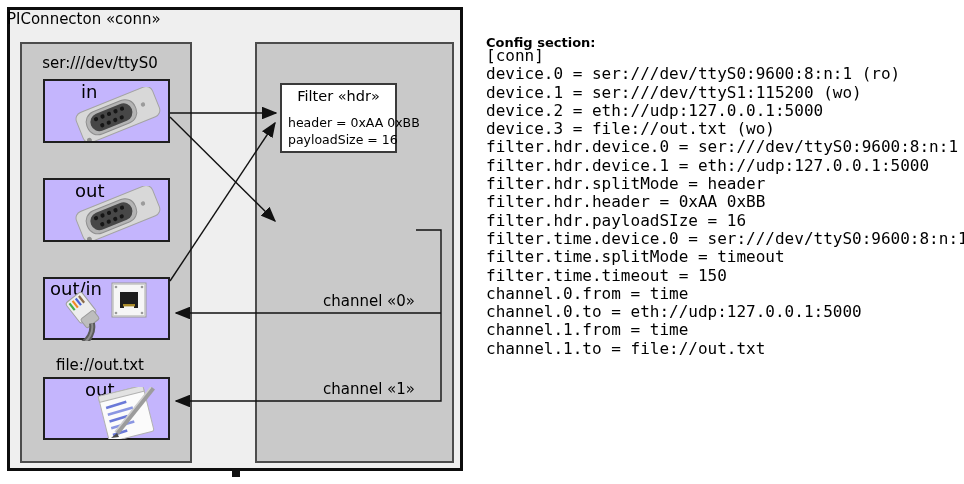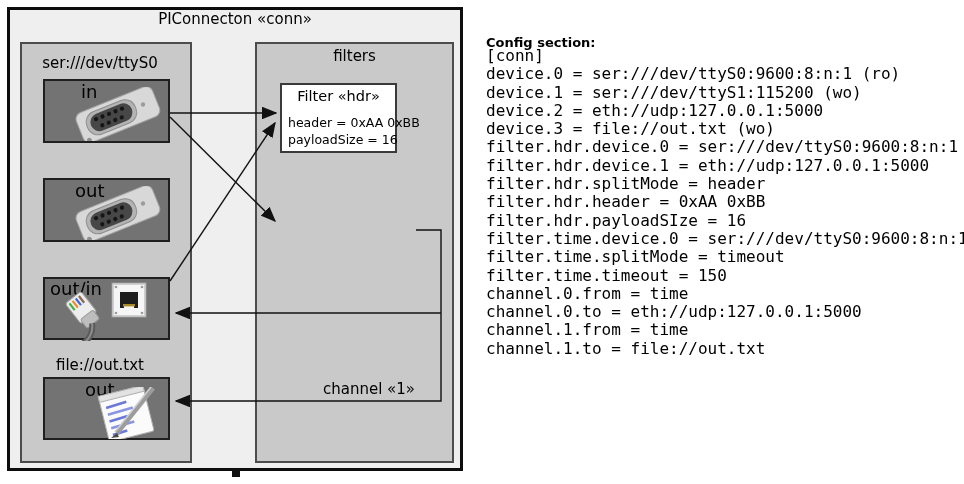--- a/index.html
+++ b/index.html
@@ -2,28 +2,28 @@
 <html><head>
 <meta charset="utf-8">
 <style>
   html,body{margin:0;padding:0;background:#ffffff;}
   #stage{position:relative;width:964px;height:484px;background:#ffffff;overflow:hidden;
          font-family:"DejaVu Sans",sans-serif;color:#000;}
   .abs{position:absolute;}
   
   #outer-box{left:7px;top:7px;width:456px;height:464px;background:#efefef;
              border:3px solid #0d0d0d;box-sizing:border-box;}
-  #diagram-title{left:7px;top:10px;width:456px;text-align:center;font-size:15px;}
+  #diagram-title{left:7px;top:10px;width:456px;text-align:left;font-size:15px;}
   .panel{background:#c9c9c9;border:2px solid #4c4c4c;box-sizing:border-box;}
   #devices-panel{left:20px;top:42px;width:172px;height:421px;}
   #filters-panel{left:255px;top:42px;width:199px;height:421px;}
   #filters-label{left:255px;top:47px;width:199px;text-align:center;font-size:15px;}
   .dev-label{left:20px;width:160px;text-align:center;font-size:15px;}
   .dev-label.small{font-size:13px;}
-  .devbox{left:43px;width:127px;background:#737373;border:2px solid #1f1f1f;box-sizing:border-box;}
+  .devbox{left:43px;width:127px;background:#c4b5fd;border:2px solid #1f1f1f;box-sizing:border-box;}
   .portname{position:absolute;font-size:18px;line-height:20px;}
   .filterbox{background:#ffffff;border:2px solid #3a3a3a;box-sizing:border-box;}
   .filter-title{position:absolute;left:0;width:100%;text-align:center;font-size:14.5px;}
   .filter-attrs{position:absolute;left:6px;font-size:12.5px;line-height:17px;white-space:pre;}
   .chan-label{left:280px;width:137px;text-align:right;font-size:15px;padding-right:2px;box-sizing:border-box;}
   #config-title{left:486px;top:11px;font-size:13px;font-weight:bold;
                 font-family:"DejaVu Sans",sans-serif;margin-top:24px;}
   #config-body{left:486px;top:47px;font-family:"DejaVu Sans Mono",monospace;
                font-size:16px;line-height:18.3px;white-space:pre;}
   #wire-overlay{left:0;top:0;pointer-events:none;}
@@ -32,21 +32,20 @@
 </head>
 <body>
 
 <div id="stage">
 
   <div id="outer-box" class="abs"></div>
   <div id="diagram-title" class="abs">PIConnecton «conn»</div>
 
   <div id="devices-panel" class="abs panel"></div>
   <div id="filters-panel" class="abs panel"></div>
-  <div id="filters-label" class="abs">filters</div>
 
   <div class="abs dev-label" style="top:54px">ser:///dev/ttyS0</div>
   <div class="abs devbox" style="top:79px;height:64px">
     <span class="portname" style="left:36px;top:1px">in</span>
     <svg class="abs" style="left:22px;top:6px" width="100" height="54" viewBox="0 0 100 54">
       <g transform="rotate(-22 50 28)">
         <rect x="10" y="12" width="82" height="32" rx="7" fill="#d8d8d8" stroke="#a3a3a3"></rect>
         <rect x="18" y="16" width="52" height="24" rx="11" fill="#b4b4b4" stroke="#8e8e8e"></rect>
         <rect x="22" y="19" width="44" height="18" rx="9" fill="#474747"></rect>
         <circle cx="29" cy="24" r="2.1" fill="#161616"></circle>
@@ -130,20 +129,21 @@
       <polygon points="30,46 24,51 32,50" fill="#4a4a4a"></polygon>
     </svg>
   </div>
 
   <div class="abs filterbox" style="left:280px;top:83px;width:117px;height:70px">
     <div class="filter-title" style="top:3px">Filter «hdr»</div>
     <div class="filter-attrs" style="top:29px"><span>header = 0xAA 0xBB</span><br><span>payloadSize = 16</span></div>
   </div>
 
 
+  <div class="abs chan-label" style="top:292px">channel «0»</div>
   <div class="abs chan-label" style="top:380px">channel «1»</div>
 
   <svg id="wire-overlay" class="abs" width="964" height="484" viewBox="0 0 964 484">
     <defs>
       <marker id="arr" markerWidth="11" markerHeight="9" refX="10" refY="4.5" orient="auto">
         <path d="M0,0 L11,4.5 L0,9 Z" fill="#111"></path>
       </marker>
     </defs>
     <path d="M170,113 H276" stroke="#111" stroke-width="1.4" fill="none" marker-end="url(#arr)"></path>
     <path d="M170,117 L275,221" stroke="#111" stroke-width="1.4" fill="none" marker-end="url(#arr)"></path>

